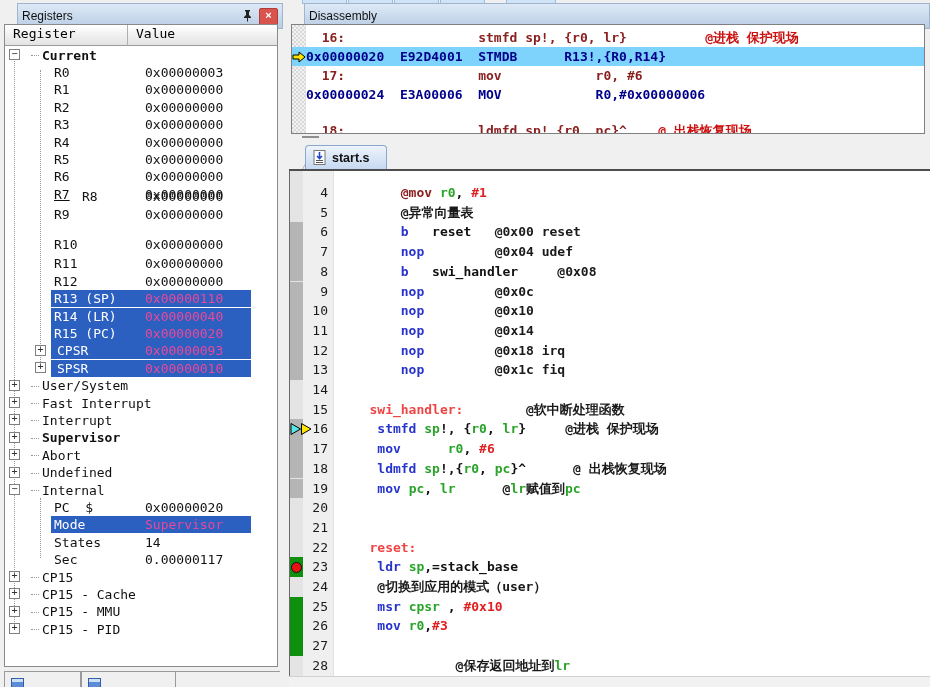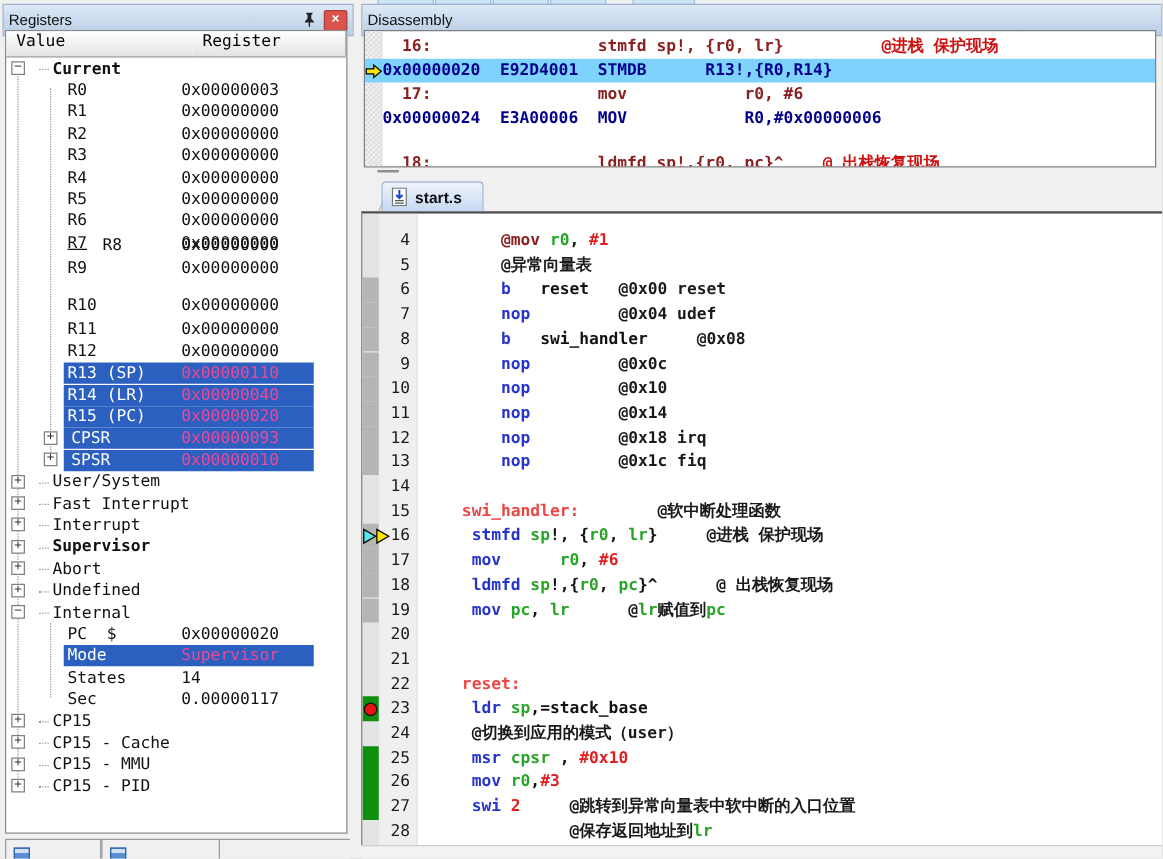--- a/index.html
+++ b/index.html
@@ -1,21 +1,21 @@
 <!DOCTYPE html>
 <html><head>
 <meta charset="utf-8">
 <style>
   html,body{margin:0;padding:0;background:#d8d8d8;}
   .screen{position:relative;width:930px;height:687px;background:#f0f0f0;overflow:hidden;
           font-family:"Liberation Sans",sans-serif;}
   
   .titlebar{position:absolute;height:20px;display:flex;align-items:center;padding:12px 4px;
             background:linear-gradient(#dde9f6,#b9cde5);border:1px solid #9fb4cd;box-sizing:border-box;
-            font-size:12px;color:#111;}
+            font-size:12px;color:#111;margin-left:15px;}
   .titlebar .ttl{flex:1;}
   .pinbtn{width:16px;height:15px;display:flex;align-items:center;justify-content:center;margin-right:4px;}
   .closebtn{width:17px;height:15px;background:#d9534f;border:1px solid #b03b3b;border-radius:2px;
             color:#fff;font-size:11px;font-weight:bold;line-height:13px;text-align:center;}
   
   .reg-panel{position:absolute;left:2px;top:3px;width:281px;height:684px;}
   .reg-panel .titlebar{left:0;top:0;right:0;}
   .reg-box{position:absolute;top:21px;left:2px;width:274px;height:643px;background:#fff;
            border:1px solid #8a8a8a;box-sizing:border-box;overflow:hidden;}
   .reg-header{display:flex;height:21px;font-family:"DejaVu Sans Mono","Liberation Mono",monospace;font-size:13px;}
@@ -107,22 +107,22 @@
       <span class="ttl">Registers</span>
       <span class="pinbtn">
         <svg width="11" height="12" viewBox="0 0 11 12">
             <path d="M3 0h5v1L7 2v3l2 2v1H6v3L5.5 12 5 11V8H2V7l2-2V2L3 1z" fill="#222"></path>
           </svg>
       </span>
       <span class="closebtn">×</span>
     </div>
     <div class="reg-box">
       <div class="reg-header">
+        <div class="hcell first">Register</div>
         <div class="hcell second">Value</div>
-        <div class="hcell first">Register</div>
       </div>
       <div class="reg-rows" id="reg-rows">
         <div class="spine" style="left:9px;top:10px;height:572px;"></div>
         <div class="spine" style="left:35px;top:24px;height:296px;"></div>
         <div class="spine" style="left:35px;top:452px;height:60px;"></div>
       <div class="rrow bold" style="top: 0px;">
             <div class="expbox" style="left: 4px;">−</div>
             <div class="rmain" style="margin-left: 26px;"><span class="dots" style="width: 8px;"></span><span class="rlabel">Current</span></div>
           </div>
           <div class="rrow" style="top: 17.4px;">
@@ -421,21 +421,20 @@
             <div class="ecode"><span class="c-p">    </span><span class="c-kw">msr</span><span class="c-p"> </span><span class="c-reg">cpsr</span><span class="c-p"> , </span><span class="c-imm">#0x10</span></div>
           </div>
           <div class="eline" style="top: 445.4px;">
             <div class="emark green"></div>
             <div class="lnum">26</div>
             <div class="ecode"><span class="c-p">    </span><span class="c-kw">mov</span><span class="c-p"> </span><span class="c-reg">r0</span><span class="c-p">,</span><span class="c-imm">#3</span></div>
           </div>
           <div class="eline" style="top: 465.1px;">
             <div class="emark green"></div>
             <div class="lnum">27</div>
-            <div class="ecode"><span class="c-p">    </span><span class="c-kw">swi</span><span class="c-p"> </span><span class="c-imm">2</span><span class="c-p">     </span><span class="c-cmt">@跳转到异常向量表中软中断的入口位置</span></div>
           </div>
           <div class="eline" style="top: 484.8px;">
             <div class="lnum">28</div>
             <div class="ecode"><span class="c-p">              </span><span class="c-cmt">@保存返回地址到</span><span class="c-reg">lr</span></div>
           </div>
         </div>
     </div>
     <div class="hstrip"></div>
   </div>
 

